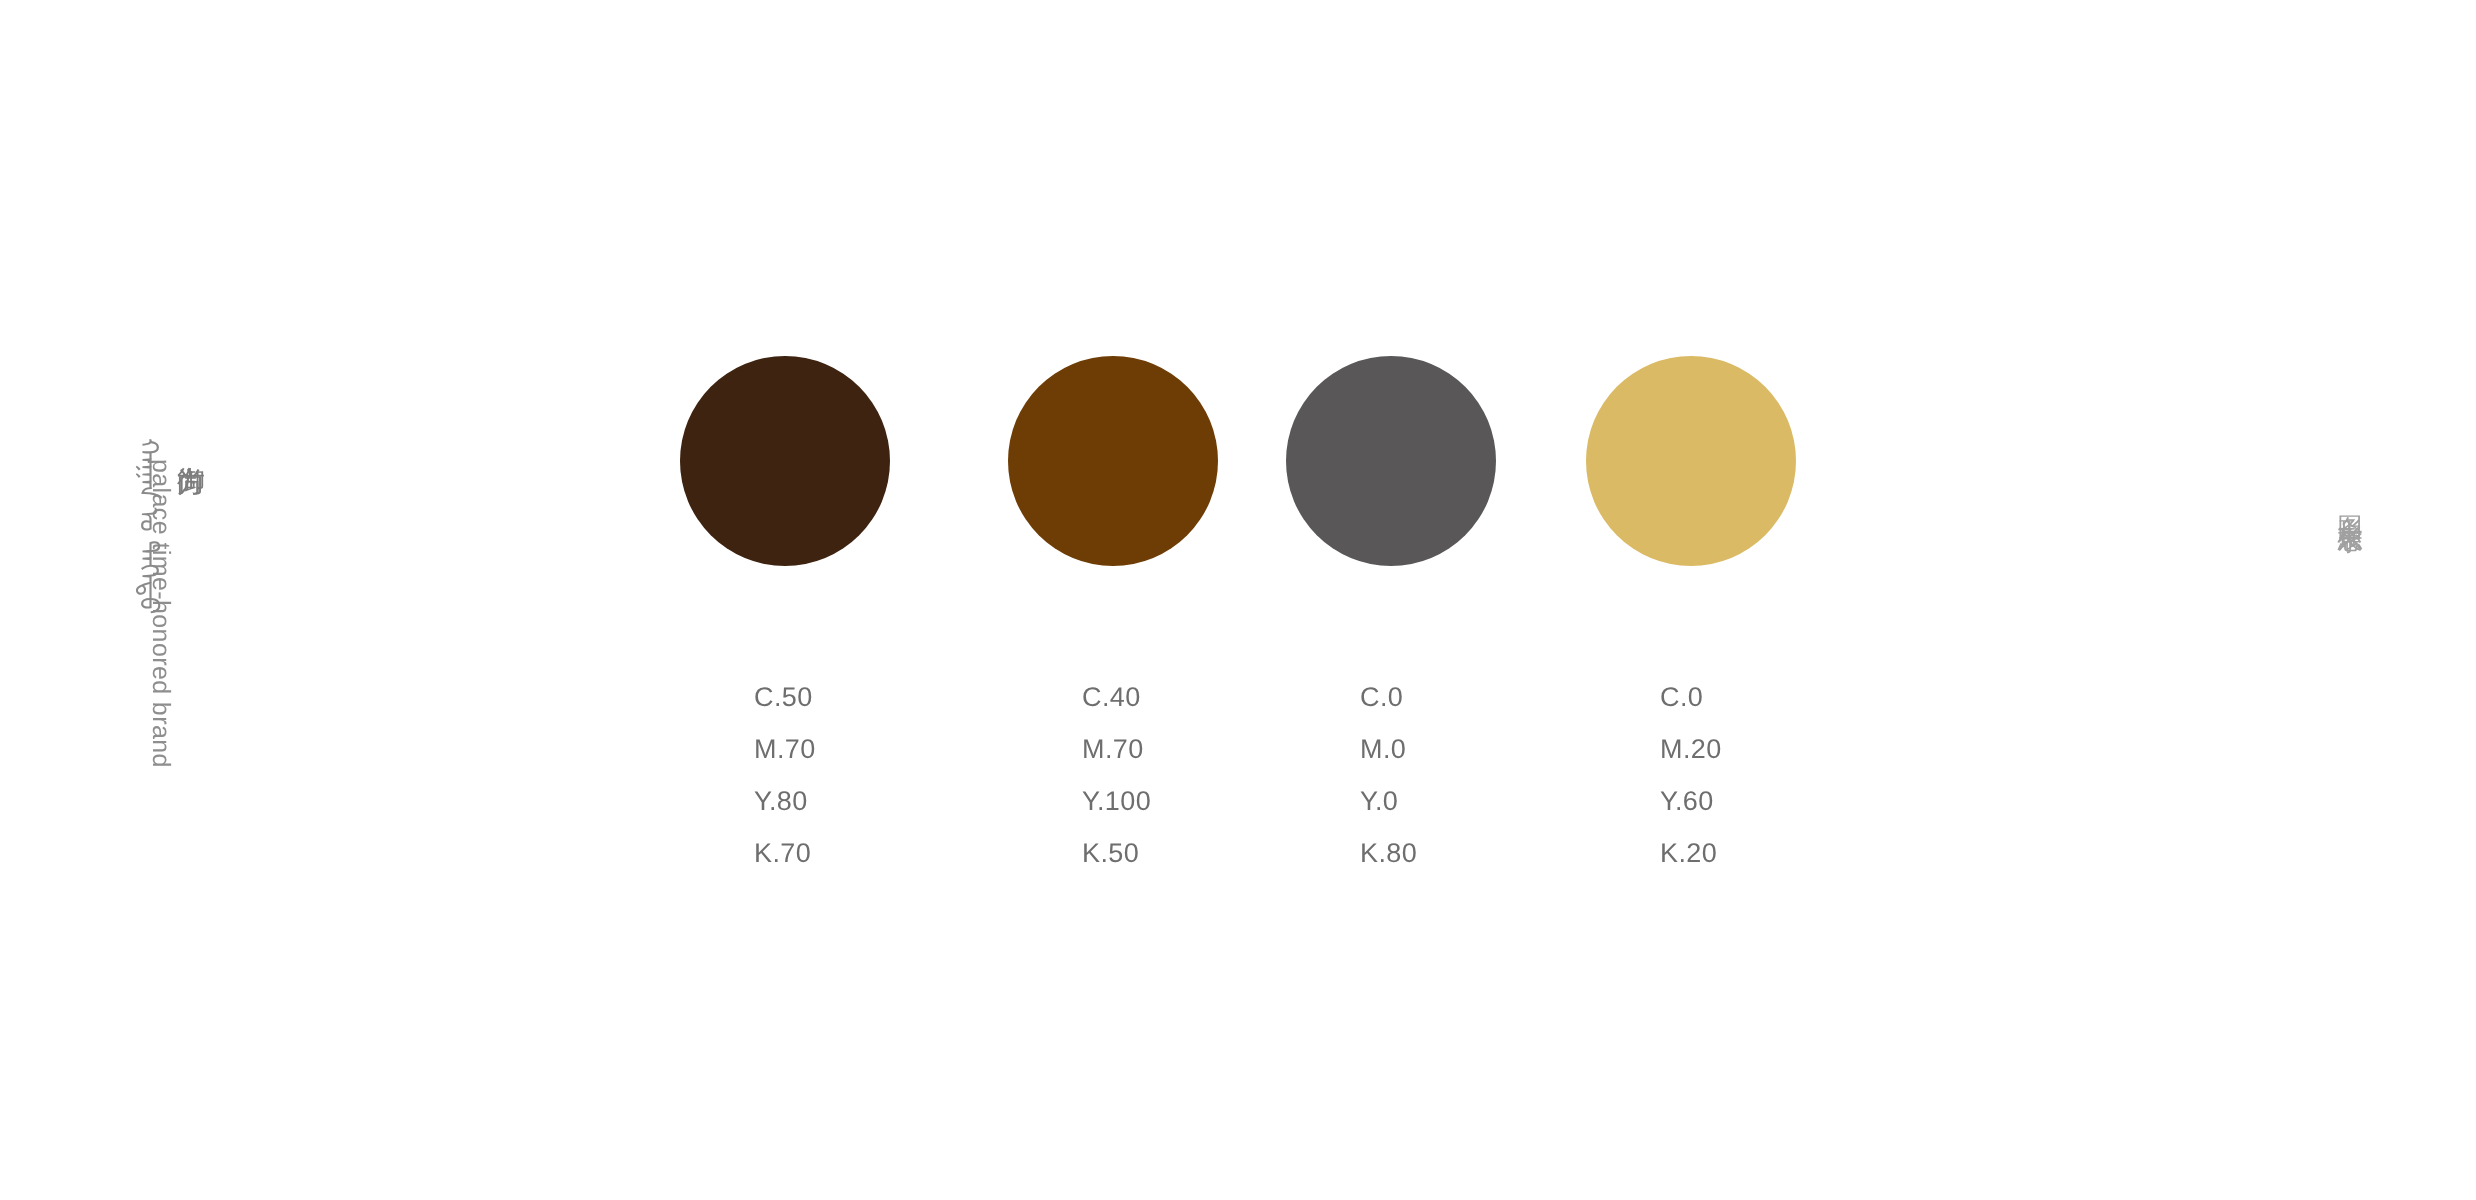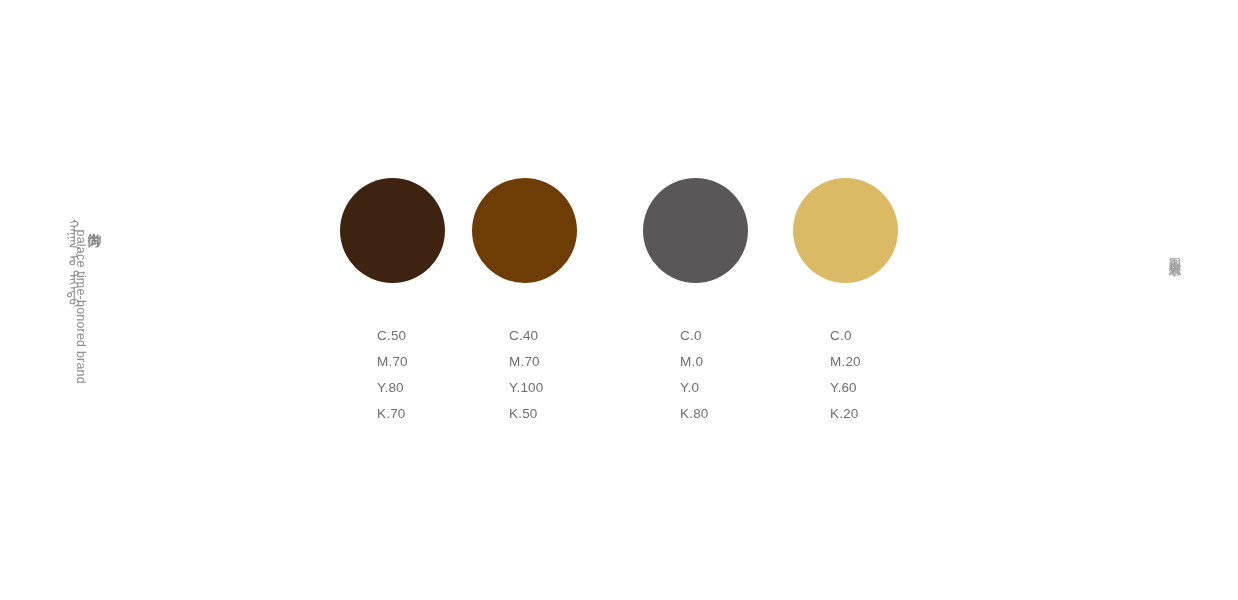--- a/index.html
+++ b/index.html
@@ -92,21 +92,21 @@
     width: 150px;
   }
 
   .swatch-disc {
     width: 105px;
     height: 105px;
     border-radius: 50%;
   }
 
   .swatch-values {
-    margin-top: 40px;
+    margin-top: 53px;
     margin-left: 37px;
     color: #6e6e6e;
     font-size: 13.5px;
     line-height: 26px;
     letter-spacing: 0.2px;
   }
 
   .swatch-values div {
     white-space: nowrap;
   }
@@ -141,21 +141,21 @@
     <div class="swatch" style="left:0px;">
       <div class="swatch-disc" style="background:#3d2310;"></div>
       <div class="swatch-values">
         <div>C.50</div>
         <div>M.70</div>
         <div>Y.80</div>
         <div>K.70</div>
       </div>
     </div>
 
-    <div class="swatch" style="left:132px;">
+    <div class="swatch" style="left:164px;">
       <div class="swatch-disc" style="background:#6e3d05;"></div>
       <div class="swatch-values">
         <div>C.40</div>
         <div>M.70</div>
         <div>Y.100</div>
         <div>K.50</div>
       </div>
     </div>
 
     <div class="swatch" style="left:303px;">

